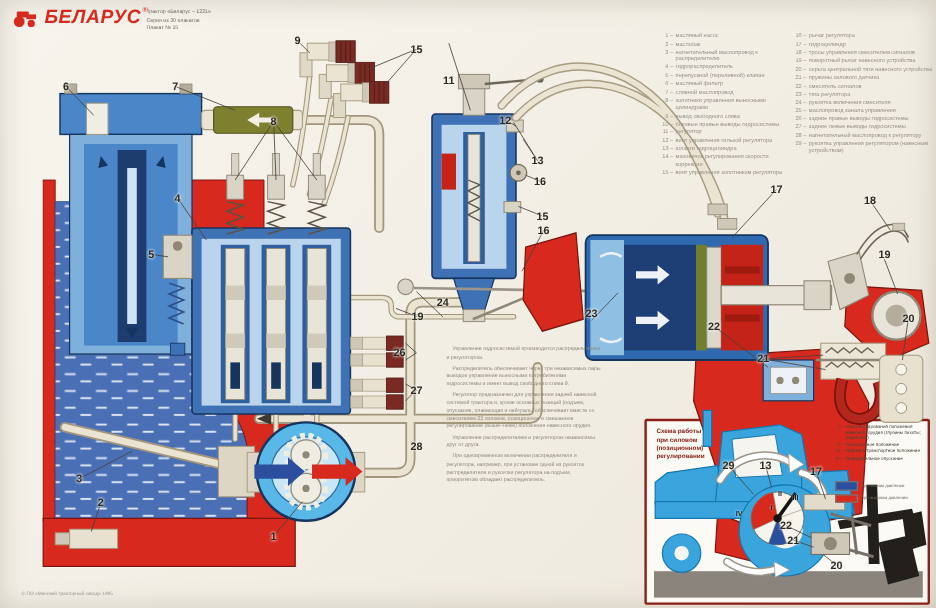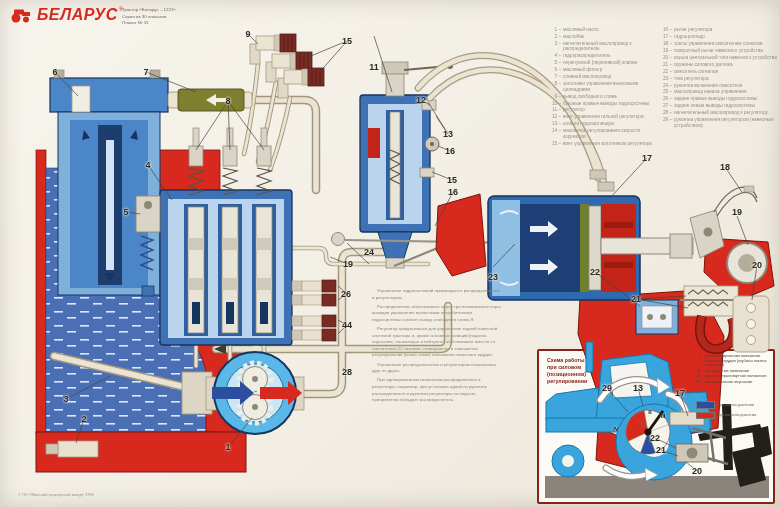--- a/index.html
+++ b/index.html
@@ -448,25 +448,25 @@
       <span class="callout" style="left: 448px; top: 134px;">13</span>
       <span class="callout" style="left: 450px; top: 151px;">16</span>
       <span class="callout" style="left: 452px; top: 180px;">15</span>
       <span class="callout" style="left: 453px; top: 192px; text-align: center;">16</span>
       <span class="callout" style="left: 647px; top: 158px;">17</span>
       <span class="callout" style="left: 725px; top: 167px;">18</span>
       <span class="callout" style="left: 737px; top: 212px;">19</span>
       <span class="callout" style="left: 757px; top: 265px;">20</span>
       <span class="callout" style="left: 636px; top: 299px;">21</span>
       <span class="callout" style="left: 595px; top: 272px;">22</span>
-      <span class="callout" style="left: 493px; top: 277px;">23</span>
+      <span class="callout" style="left: 493px; top: 261px;">23</span>
       <span class="callout" style="left: 369px; top: 252px;">24</span>
       <span class="callout" style="left: 348px; top: 264px;">19</span>
-      <span class="callout" style="left: 346px; top: 294px;">26</span>
-      <span class="callout" style="left: 347px; top: 325px;">44</span>
+      <span class="callout" style="left: 333px; top: 294px;">26</span>
+      <span class="callout" style="left: 347px; top: 325px;">27</span>
       <span class="callout" style="left: 347px; top: 372px;">28</span>
       <span class="callout inset-callout" style="left: 607px; top: 388px;">29</span>
       <span class="callout inset-callout" style="left: 638px; top: 388px;">13</span>
       <span class="callout inset-callout" style="left: 680px; top: 393px;">17</span>
       <span class="callout inset-callout" style="left: 655px; top: 438px;">22</span>
       <span class="callout inset-callout" style="left: 661px; top: 450px;">21</span>
       <span class="callout inset-callout" style="left: 697px; top: 471px;">20</span>
       <span class="zone" style="left: 643px; top: 424px;">I</span>
       <span class="zone" style="left: 650px; top: 412px;">II</span>
       <span class="zone" style="left: 663px; top: 416px;">III</span>

